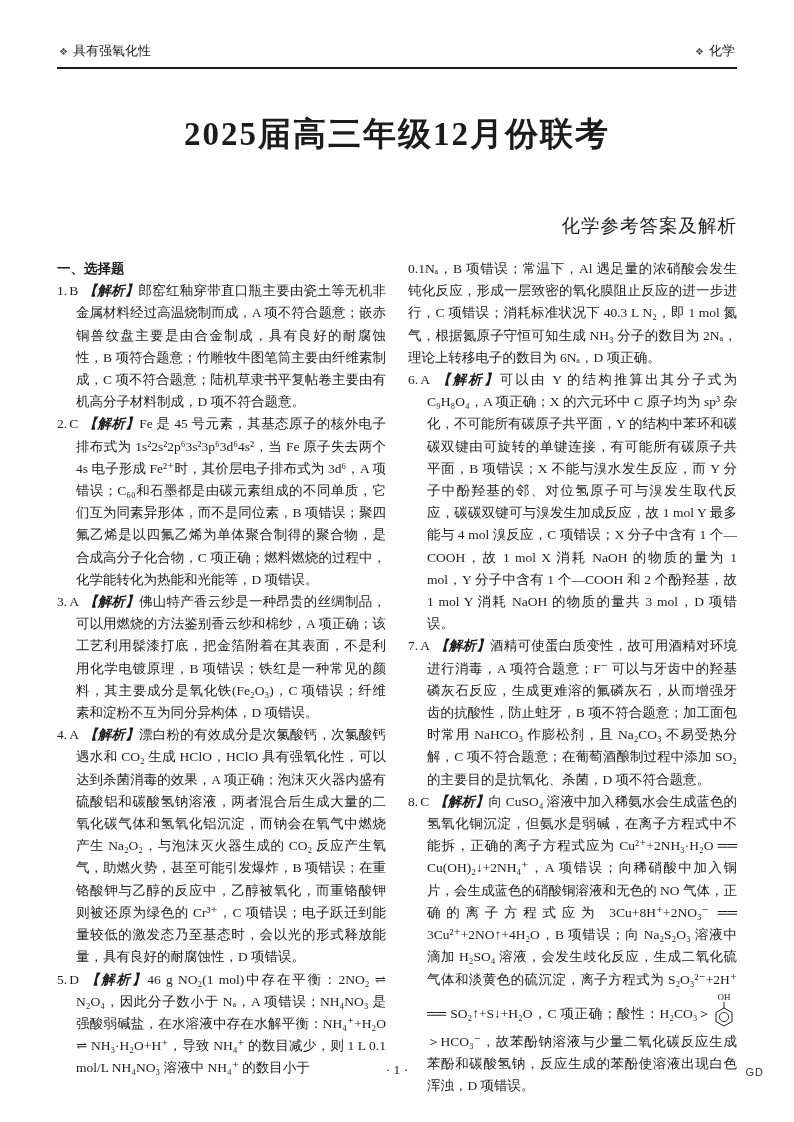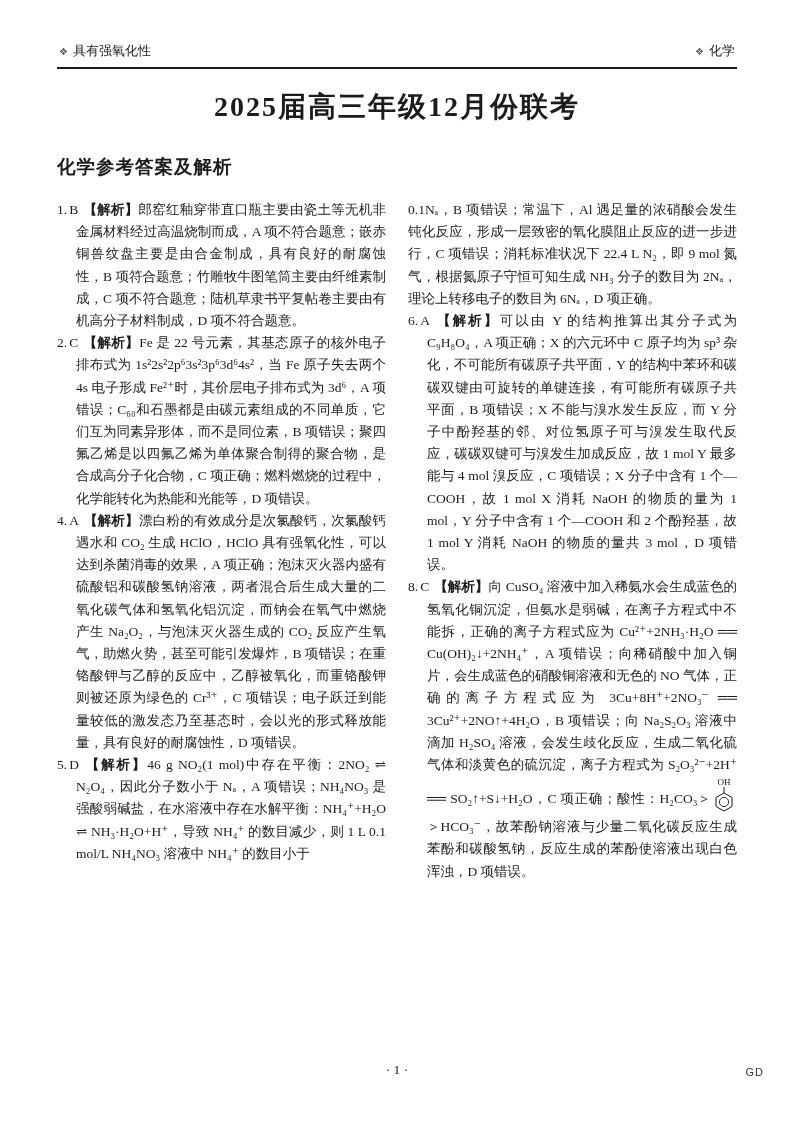--- a/index.html
+++ b/index.html
@@ -7,30 +7,30 @@
   .page {
     width:794px; height:1122px; background:#ffffff; position:relative;
     font-family:"Liberation Serif","DejaVu Serif",serif; color:#1c1c1c;
     padding:42px 57px 0 57px; overflow:hidden; margin:0 auto;
   }
   .header { display:flex; justify-content:space-between; align-items:flex-end;
     font-size:13px; padding:0 2px 7px 2px; color:#222; }
   .header .side { display:flex; align-items:center; gap:5px; }
   .orn { font-size:10px; color:#555; }
   .rule { border-top:2px solid #1a1a1a; }
-  .title { text-align:center; font-size:28px; font-weight:700; margin-top:19px; letter-spacing:2px; }
-  .subtitle { text-align:left; font-size:18.5px; font-weight:700; margin-top:28px; letter-spacing:1px; }
+  .title { text-align:center; font-size:33px; font-weight:700; margin-top:43px; letter-spacing:2px; }
+  .subtitle { text-align:right; font-size:18.5px; font-weight:400; margin-top:56px; letter-spacing:1px; }
   .columns { display:flex; gap:22px; margin-top:20px; font-size:13.5px; line-height:22.2px; }
   .col { width:329px; text-align:justify; }
   .section { font-weight:700; }
   .item { padding-left:19px; text-indent:-19px; }
   .item.cont { padding-left:0; text-indent:0; }
   .num { margin-right:2px; }
   .ans { margin-right:5px; }
-  .lbl { font-weight:700; }
+  .lbl { font-weight:700;font-style:italic; }
   .phenol { vertical-align:-13px; margin:0 1px; }
   .phenol text { font-family:"Liberation Serif","DejaVu Serif",serif; fill:#1c1c1c; }
   .footer-page { position:absolute; bottom:44px; left:0; width:100%; text-align:center; font-size:13.5px; color:#222; }
   .footer-code { position:absolute; right:30px; bottom:44px; font-size:11px; letter-spacing:1px;
     font-family:"Liberation Sans","DejaVu Sans",sans-serif; color:#333; }
 </style>
 </head>
 <body>
 
 <div class="page">
@@ -46,37 +46,40 @@
     </div>
   </div>
   <div class="rule"></div>
 
   <h1 class="title">2025届高三年级12月份联考</h1>
   <h2 class="subtitle">化学参考答案及解析</h2>
 
   <div class="columns">
 
     <div class="col">
+      <div class="section">一、选择题</div>
 
       <p class="item"><span class="num">1.</span><span class="ans">B</span><span class="lbl">【解析】</span><span>郎窑红釉穿带直口瓶主要由瓷土等无机非金属材料经过高温烧制而成，A 项不符合题意；嵌赤铜兽纹盘主要是由合金制成，具有良好的耐腐蚀性，B 项符合题意；竹雕牧牛图笔筒主要由纤维素制成，C 项不符合题意；陆机草隶书平复帖卷主要由有机高分子材料制成，D 项不符合题意。</span></p>
 
-      <p class="item"><span class="num">2.</span><span class="ans">C</span><span class="lbl">【解析】</span><span>Fe 是 22 号元素，其基态原子的核外电子排布式为 1s²2s²2p⁶3s²3p⁶3d⁶4s²，当 Fe 原子失去两个 4s 电子形成 Fe²⁺时，其价层电子排布式为 3d⁶，A 项错误；C₆₀和石墨都是由碳元素组成的不同单质，它们互为同素异形体，而不是同位素，B 项错误；聚四氟乙烯是以四氟乙烯为单体聚合制得的聚合物，是合成高分子化合物，C 项正确；燃料燃烧的过程中，化学能转化为热能和光能等，D 项错误。</span></p>
+      <p class="item"><span class="num">2.</span><span class="ans">C</span><span class="lbl">【解析】</span><span>Fe 是 45 号元素，其基态原子的核外电子排布式为 1s²2s²2p⁶3s²3p⁶3d⁶4s²，当 Fe 原子失去两个 4s 电子形成 Fe²⁺时，其价层电子排布式为 3d⁶，A 项错误；C₆₀和石墨都是由碳元素组成的不同单质，它们互为同素异形体，而不是同位素，B 项错误；聚四氟乙烯是以四氟乙烯为单体聚合制得的聚合物，是合成高分子化合物，C 项正确；燃料燃烧的过程中，化学能转化为热能和光能等，D 项错误。</span></p>
 
+      <p class="item"><span class="num">3.</span><span class="ans">A</span><span class="lbl">【解析】</span><span>佛山特产香云纱是一种昂贵的丝绸制品，可以用燃烧的方法鉴别香云纱和棉纱，A 项正确；该工艺利用髹漆打底，把金箔附着在其表面，不是利用化学电镀原理，B 项错误；铁红是一种常见的颜料，其主要成分是氧化铁(Fe₂O₃)，C 项错误；纤维素和淀粉不互为同分异构体，D 项错误。</span></p>
 
       <p class="item"><span class="num">4.</span><span class="ans">A</span><span class="lbl">【解析】</span><span>漂白粉的有效成分是次氯酸钙，次氯酸钙遇水和 CO₂ 生成 HClO，HClO 具有强氧化性，可以达到杀菌消毒的效果，A 项正确；泡沫灭火器内盛有硫酸铝和碳酸氢钠溶液，两者混合后生成大量的二氧化碳气体和氢氧化铝沉淀，而钠会在氧气中燃烧产生 Na₂O₂，与泡沫灭火器生成的 CO₂ 反应产生氧气，助燃火势，甚至可能引发爆炸，B 项错误；在重铬酸钾与乙醇的反应中，乙醇被氧化，而重铬酸钾则被还原为绿色的 Cr³⁺，C 项错误；电子跃迁到能量较低的激发态乃至基态时，会以光的形式释放能量，具有良好的耐腐蚀性，D 项错误。</span></p>
 
       <p class="item"><span class="num">5.</span><span class="ans">D</span><span class="lbl">【解析】</span><span>46 g NO₂(1 mol)中存在平衡：2NO₂ ⇌ N₂O₄，因此分子数小于 Nₐ，A 项错误；NH₄NO₃ 是强酸弱碱盐，在水溶液中存在水解平衡：NH₄⁺+H₂O ⇌ NH₃·H₂O+H⁺，导致 NH₄⁺ 的数目减少，则 1 L 0.1 mol/L NH₄NO₃ 溶液中 NH₄⁺ 的数目小于</span></p>
     </div>
 
     <div class="col">
 
-      <p class="item cont"><span>0.1Nₐ，B 项错误；常温下，Al 遇足量的浓硝酸会发生钝化反应，形成一层致密的氧化膜阻止反应的进一步进行，C 项错误；消耗标准状况下 22.4 L N₂，即 9 mol 氮气，根据氮原子守恒可知生成 NH₃ 分子的数目为 2Nₐ，理论上转移电子的数目为 6Nₐ，D 项正确。</span></p>
+      <p class="item cont"><span>0.1Nₐ，B 项错误；常温下，Al 遇足量的浓硝酸会发生钝化反应，形成一层致密的氧化膜阻止反应的进一步进行，C 项错误；消耗标准状况下 40.3 L N₂，即 1 mol 氮气，根据氮原子守恒可知生成 NH₃ 分子的数目为 2Nₐ，理论上转移电子的数目为 6Nₐ，D 项正确。</span></p>
 
       <p class="item"><span class="num">6.</span><span class="ans">A</span><span class="lbl">【解析】</span><span>可以由 Y 的结构推算出其分子式为 C₉H₈O₄，A 项正确；X 的六元环中 C 原子均为 sp³ 杂化，不可能所有碳原子共平面，Y 的结构中苯环和碳碳双键由可旋转的单键连接，有可能所有碳原子共平面，B 项错误；X 不能与溴水发生反应，而 Y 分子中酚羟基的邻、对位氢原子可与溴发生取代反应，碳碳双键可与溴发生加成反应，故 1 mol Y 最多能与 4 mol 溴反应，C 项错误；X 分子中含有 1 个—COOH，故 1 mol X 消耗 NaOH 的物质的量为 1 mol，Y 分子中含有 1 个—COOH 和 2 个酚羟基，故 1 mol Y 消耗 NaOH 的物质的量共 3 mol，D 项错误。</span></p>
 
+      <p class="item"><span class="num">7.</span><span class="ans">A</span><span class="lbl">【解析】</span><span>酒精可使蛋白质变性，故可用酒精对环境进行消毒，A 项符合题意；F⁻ 可以与牙齿中的羟基磷灰石反应，生成更难溶的氟磷灰石，从而增强牙齿的抗酸性，防止蛀牙，B 项不符合题意；加工面包时常用 NaHCO₃ 作膨松剂，且 Na₂CO₃ 不易受热分解，C 项不符合题意；在葡萄酒酿制过程中添加 SO₂ 的主要目的是抗氧化、杀菌，D 项不符合题意。</span></p>
 
       <p class="item"><span class="num">8.</span><span class="ans">C</span><span class="lbl">【解析】</span><span>向 CuSO₄ 溶液中加入稀氨水会生成蓝色的氢氧化铜沉淀，但氨水是弱碱，在离子方程式中不能拆，正确的离子方程式应为 Cu²⁺+2NH₃·H₂O ══ Cu(OH)₂↓+2NH₄⁺，A 项错误；向稀硝酸中加入铜片，会生成蓝色的硝酸铜溶液和无色的 NO 气体，正确的离子方程式应为 3Cu+8H⁺+2NO₃⁻ ══ 3Cu²⁺+2NO↑+4H₂O，B 项错误；向 Na₂S₂O₃ 溶液中滴加 H₂SO₄ 溶液，会发生歧化反应，生成二氧化硫气体和淡黄色的硫沉淀，离子方程式为 S₂O₃²⁻+2H⁺ ══ SO₂↑+S↓+H₂O，C 项正确；酸性：H₂CO₃＞</span><svg class="phenol" width="24" height="40" viewBox="0 0 24 40">
             <text x="12" y="9" text-anchor="middle" font-size="9">OH</text>
             <line x1="12" y1="11" x2="12" y2="17" stroke="#1c1c1c" stroke-width="1"></line>
             <polygon points="12,17 20,21.5 20,30.5 12,35 4,30.5 4,21.5" fill="none" stroke="#1c1c1c" stroke-width="1"></polygon>
             <circle cx="12" cy="26" r="4.6" fill="none" stroke="#1c1c1c" stroke-width="0.9"></circle>
           </svg><span>＞HCO₃⁻，故苯酚钠溶液与少量二氧化碳反应生成苯酚和碳酸氢钠，反应生成的苯酚使溶液出现白色浑浊，D 项错误。</span></p>
     </div>
 
   </div>

